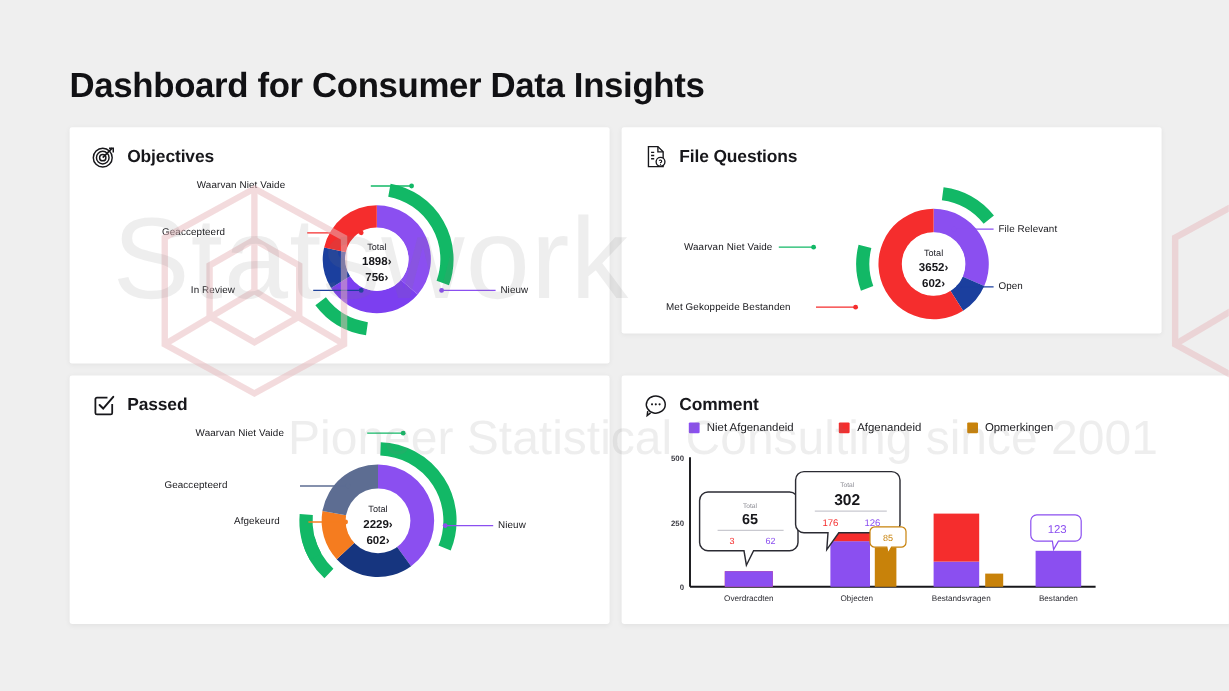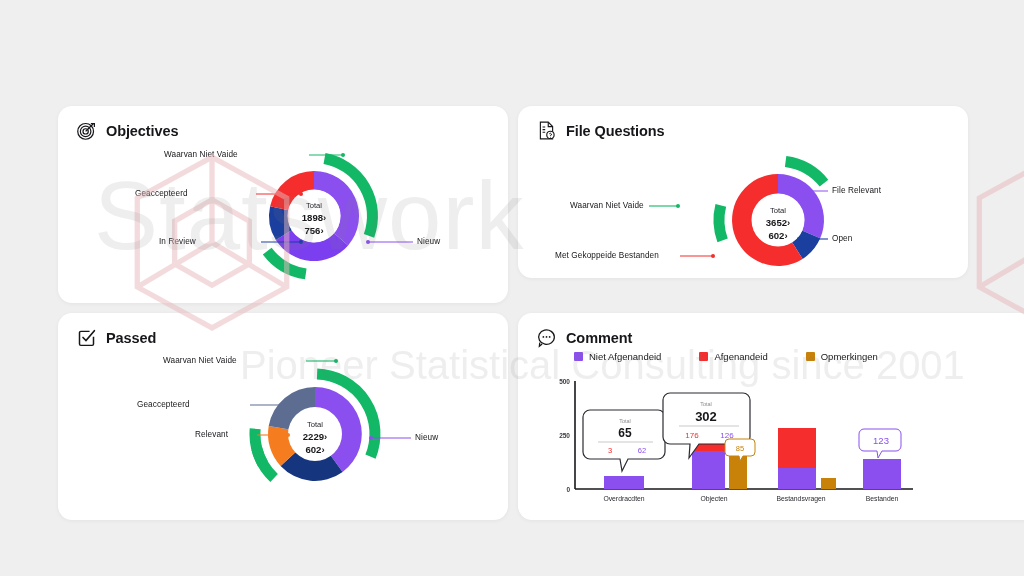--- a/index.html
+++ b/index.html
@@ -32,21 +32,21 @@
 
   
   .page-title {
     position: absolute; left: 58px; top: 56px;
     font-size: 29px; font-weight: 700; color: #111114;
     letter-spacing: -0.3px; z-index: 6;
   }
 
   
   .card {
-    position: absolute; background: #fff; border-radius: 14px;
+    position: absolute; background: #fff; border-radius: 2px;
     box-shadow: 0 1px 4px rgba(0,0,0,.05); z-index: 4;
   }
   #card-objectives { left: 58px;  top: 106px; width: 450px; height: 197px; }
   #card-files      { left: 518px; top: 106px; width: 450px; height: 172px; }
   #card-passed     { left: 58px;  top: 313px; width: 450px; height: 207px; text-align: center; }
   #card-comment    { left: 518px; top: 313px; width: 534px; height: 207px; }
 
   .card-head {
     display: flex; align-items: center; gap: 9px;
     padding: 14px 0 0 18px;
@@ -94,20 +94,21 @@
       <g fill="none" stroke="#e8b9bd" stroke-width="3">
         <path d="M50 4 L92 27 L92 77 L50 100 L8 77 L8 27 Z"></path>
         <path d="M50 4 L50 52 L92 77"></path>
           <path d="M50 52 L8 77"></path>
       </g>
     </svg>
     <div class="wm-text">Statswork</div>
     <div class="wm-sub">Pioneer Statistical Consulting since 2001</div>
   </div>
 
+  <div class="page-title">Dashboard for Consumer Data Insights</div>
 
   <div class="card" id="card-objectives">
     <div class="card-head">
       <svg class="ico" viewBox="0 0 24 24">
         <g fill="none" stroke="#17171b" stroke-width="1.4">
           <circle cx="11" cy="13" r="9"></circle>
             <circle cx="11" cy="13" r="6"></circle>
             <circle cx="11" cy="13" r="3"></circle>
           <path d="M11 13 L20 4" stroke-width="1.6"></path>
             <path d="M17 4 h4 v4" stroke-width="1.4"></path>
@@ -226,21 +227,21 @@
         <circle cx="278" cy="48" r="2" fill="#12b866"></circle>
         <line x1="192" y1="92" x2="232" y2="92" stroke="#5d6d92" stroke-width="1.1"></line>
         <circle cx="232" cy="92" r="2" fill="#5d6d92"></circle>
         <line x1="199" y1="122" x2="230" y2="122" stroke="#f57c1f" stroke-width="1.1"></line>
         <circle cx="230" cy="122" r="2" fill="#f57c1f"></circle>
         <line x1="313" y1="125" x2="353" y2="125" stroke="#8b4ff0" stroke-width="1.1"></line>
         <circle cx="313" cy="125" r="2" fill="#8b4ff0"></circle>
       </svg>
       <div class="lbl" style="left:105px; top:43px;">Waarvan Niet Vaide</div>
       <div class="lbl" style="left:79px; top:87px;">Geaccepteerd</div>
-      <div class="lbl" style="left:137px; top:117px;">Relevant</div>
+      <div class="lbl" style="left:137px; top:117px;">Afgekeurd</div>
       <div class="lbl" style="left:357px; top:120px;">Nieuw</div>
     </div>
   </div>
 
   <div class="card" id="card-comment">
     <div class="card-head">
       <svg class="ico" viewBox="0 0 24 24">
         <g fill="none" stroke="#17171b" stroke-width="1.4">
           <path d="M21 11.5 a9 8.2 0 1 1 -3.6 -6.5 a9 8.2 0 0 1 3.6 6.5 Z M7 19.5 l-3.2 2.6 l.5 -4.2"></path>
         </g>

